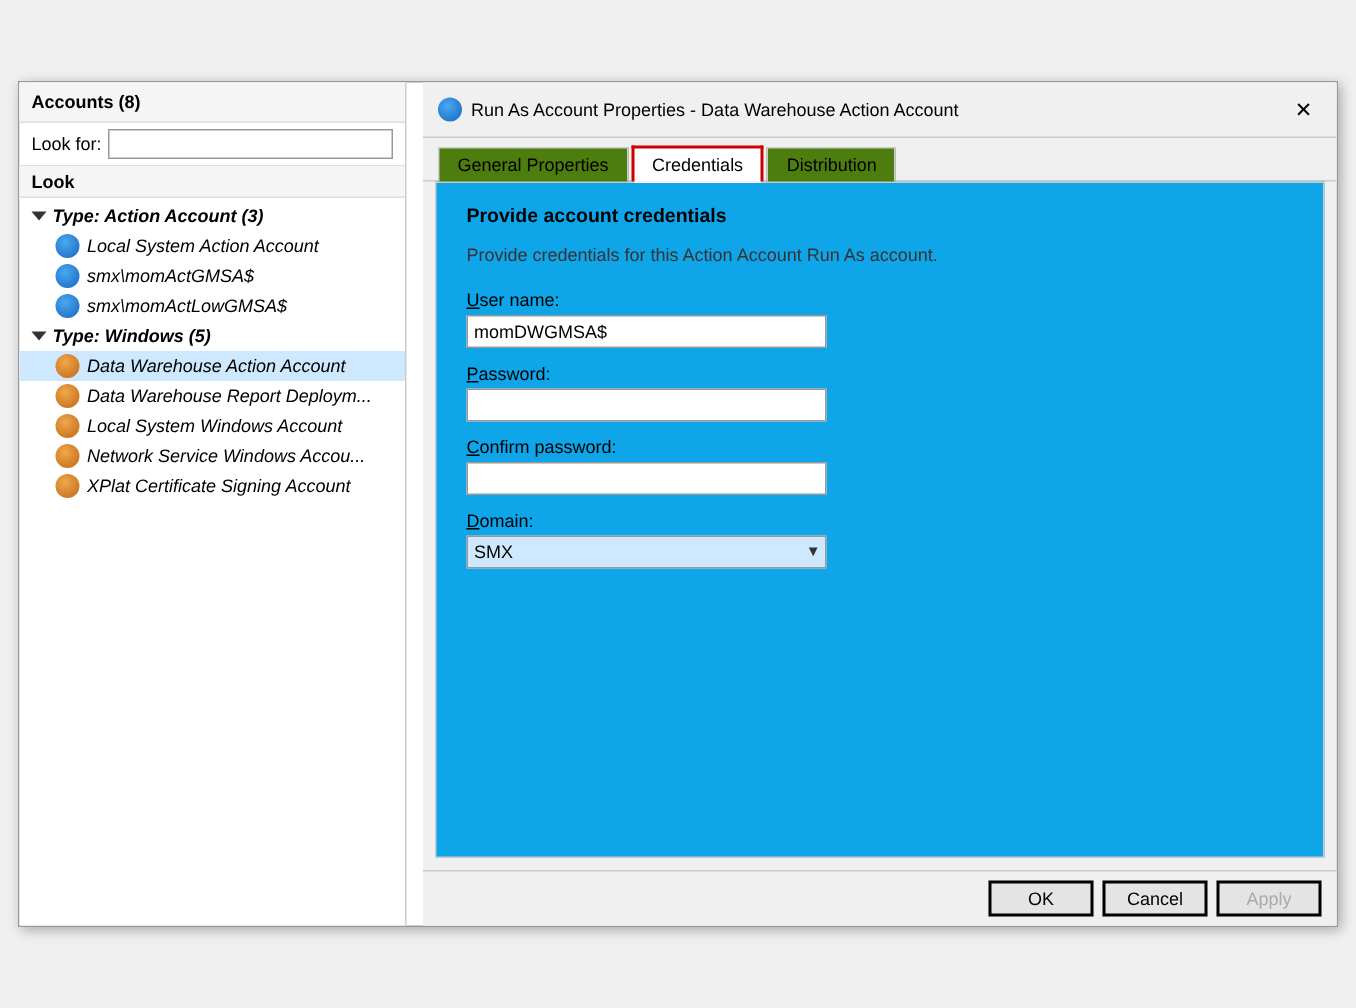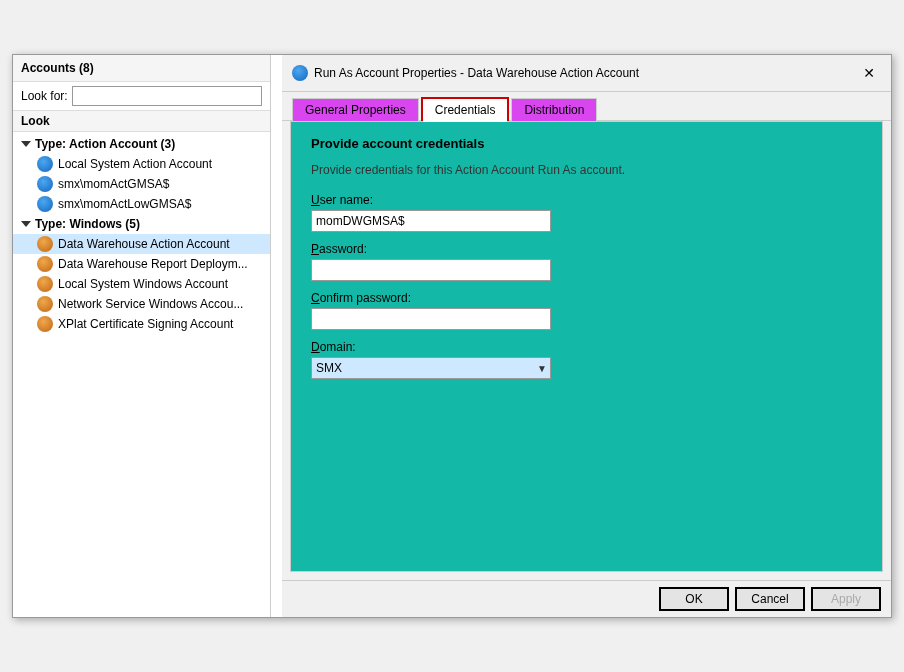--- a/index.html
+++ b/index.html
@@ -62,20 +62,21 @@
       padding: 3px 8px;
       font-weight: bold;
       font-size: 12px;
       border-bottom: 1px solid #ddd;
       background: #f5f5f5;
     }
     .list-content {
       flex: 1;
       overflow-y: auto;
       padding: 2px 0;
+      font-style: italic;
     }
     .type-header {
       padding: 3px 8px;
       font-size: 12px;
       font-weight: bold;
       display: flex;
       align-items: center;
       gap: 4px;
     }
     .triangle {
@@ -167,21 +168,21 @@
       background: #f0f0f0;
       border-bottom: 1px solid #ccc;
       gap: 0;
     }
     .tab {
       padding: 4px 12px;
       font-size: 12px;
       cursor: pointer;
       border: 1px solid #ccc;
       border-bottom: none;
-      background: #d946ef;
+      background: #4d7c0f;
       margin-right: 2px;
       position: relative;
       top: 1px;
     }
     .tab.active {
       background: #fff;
       border: 2px solid #cc0000;
       border-bottom: none;
       font-weight: normal;
       z-index: 2;
@@ -192,21 +193,21 @@
       bottom: -1px;
       left: 0;
       right: 0;
       height: 1px;
       background: #fff;
     }
 
     
     .dialog-content {
       flex: 1;
-      background: #14b8a6;
+      background: #0ea5e9;
       margin: 0 8px 8px 8px;
       padding: 14px 20px;
       border: 1px solid #ccc;
       display: flex;
       flex-direction: column;
       gap: 10px;
     }
     .content-title {
       font-size: 13px;
       font-weight: bold;

